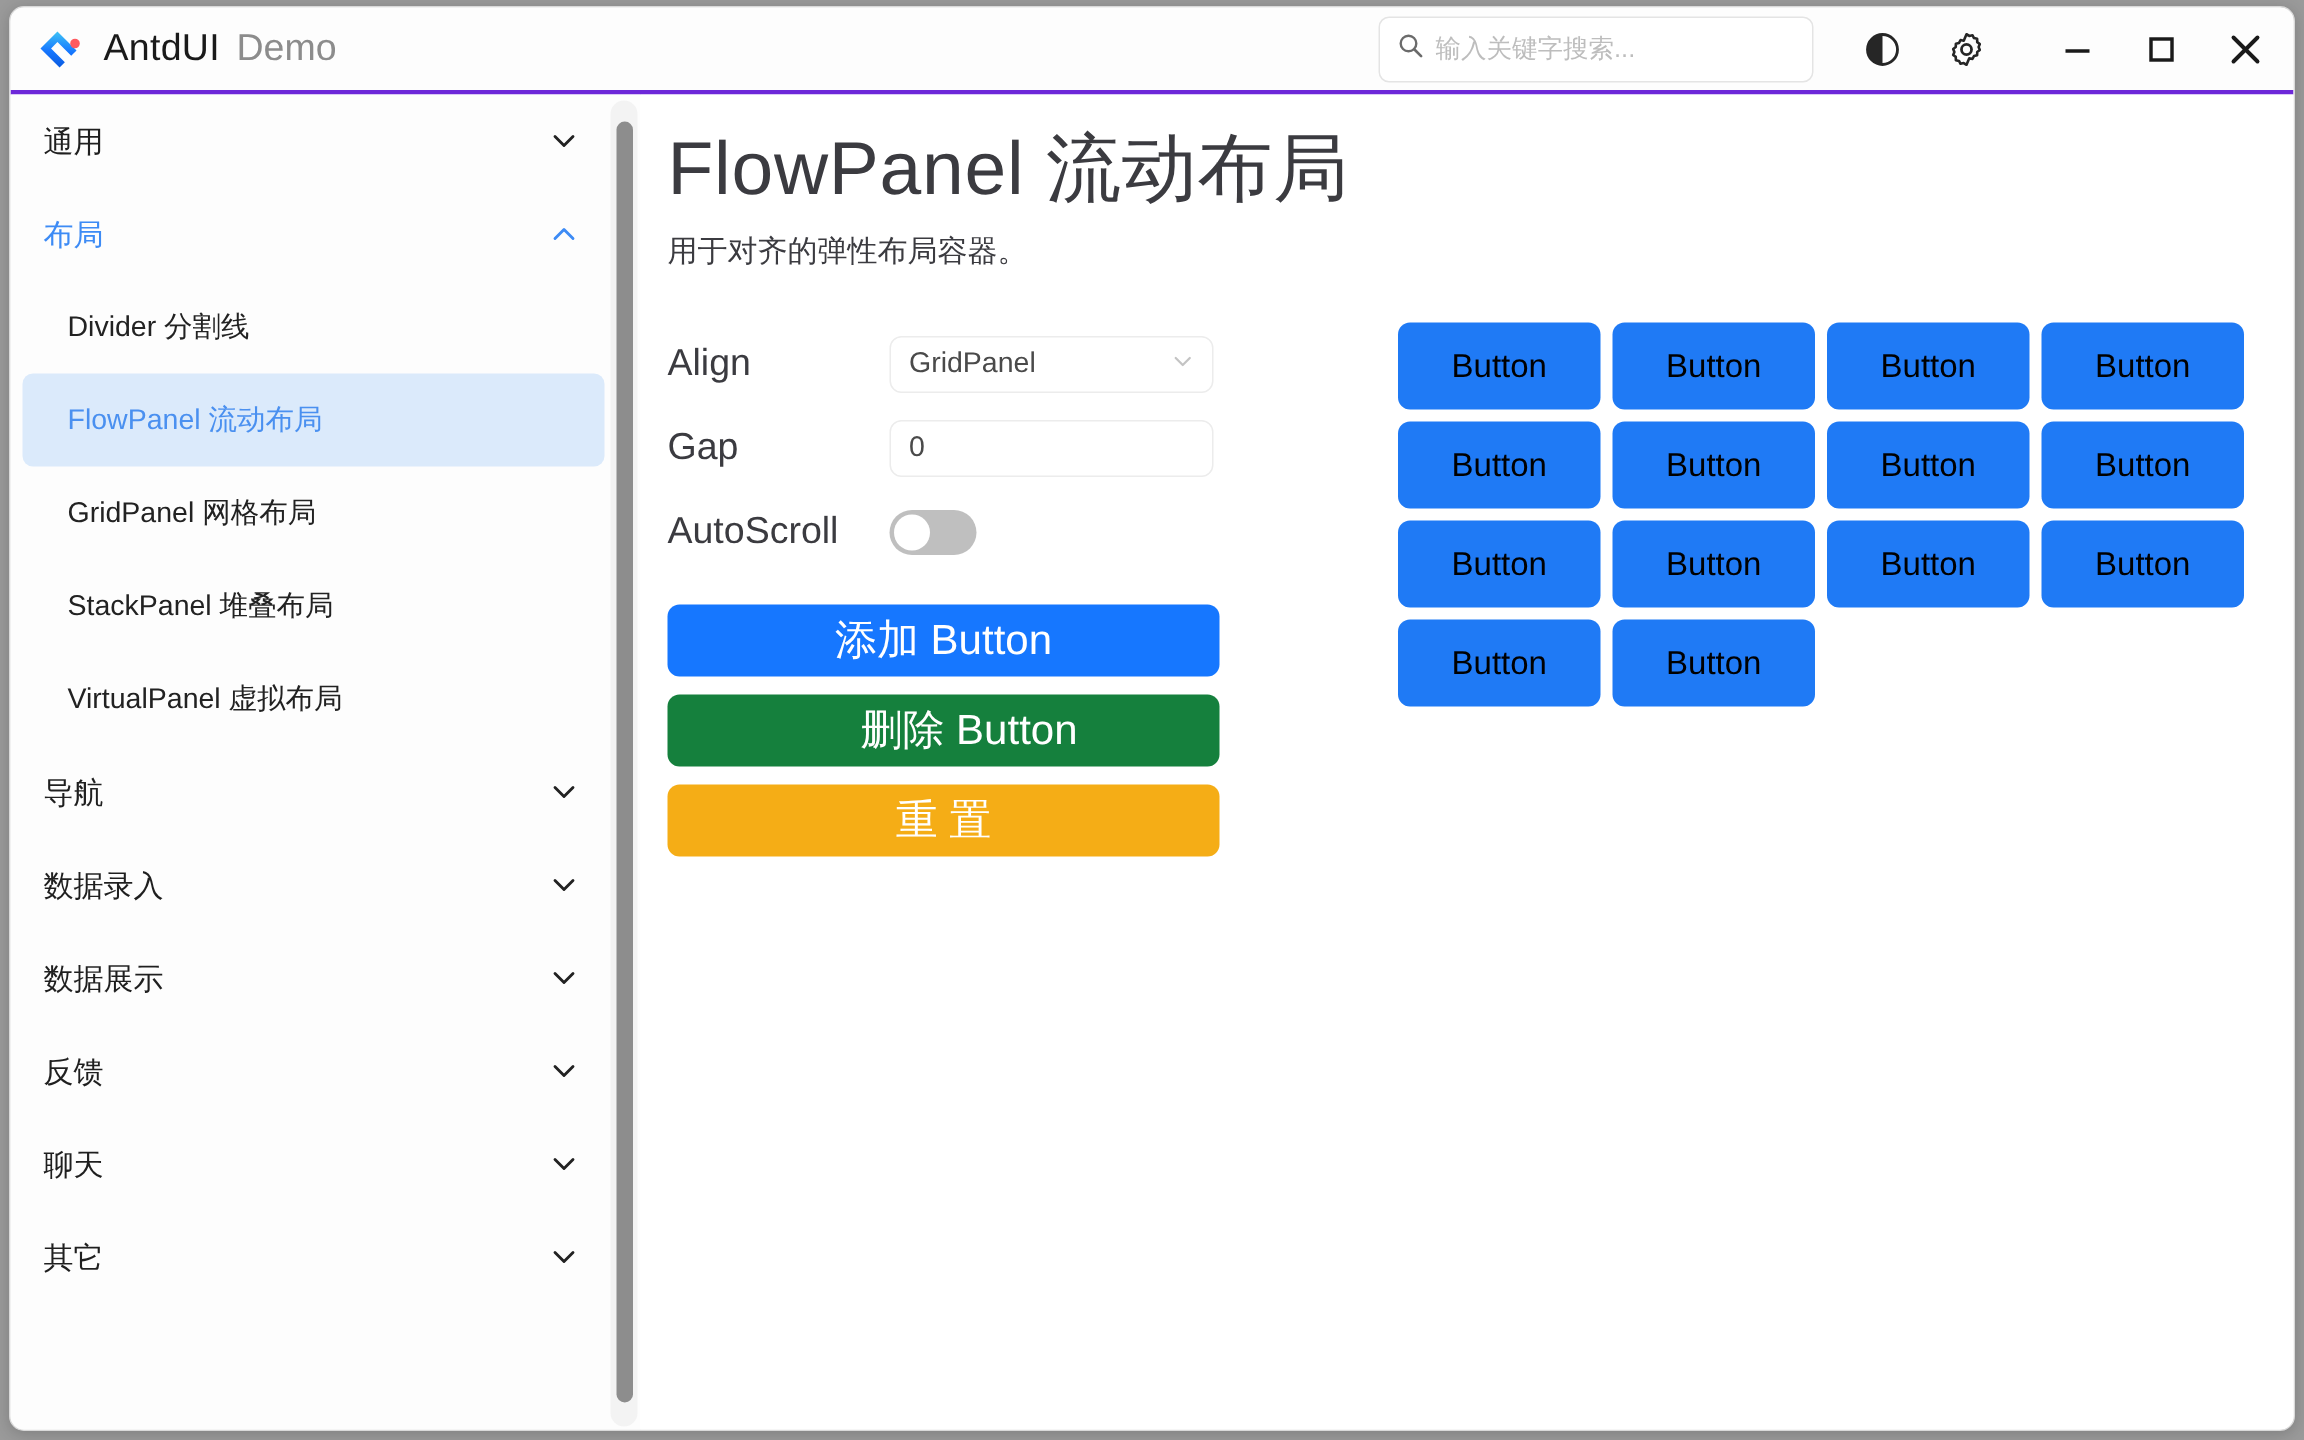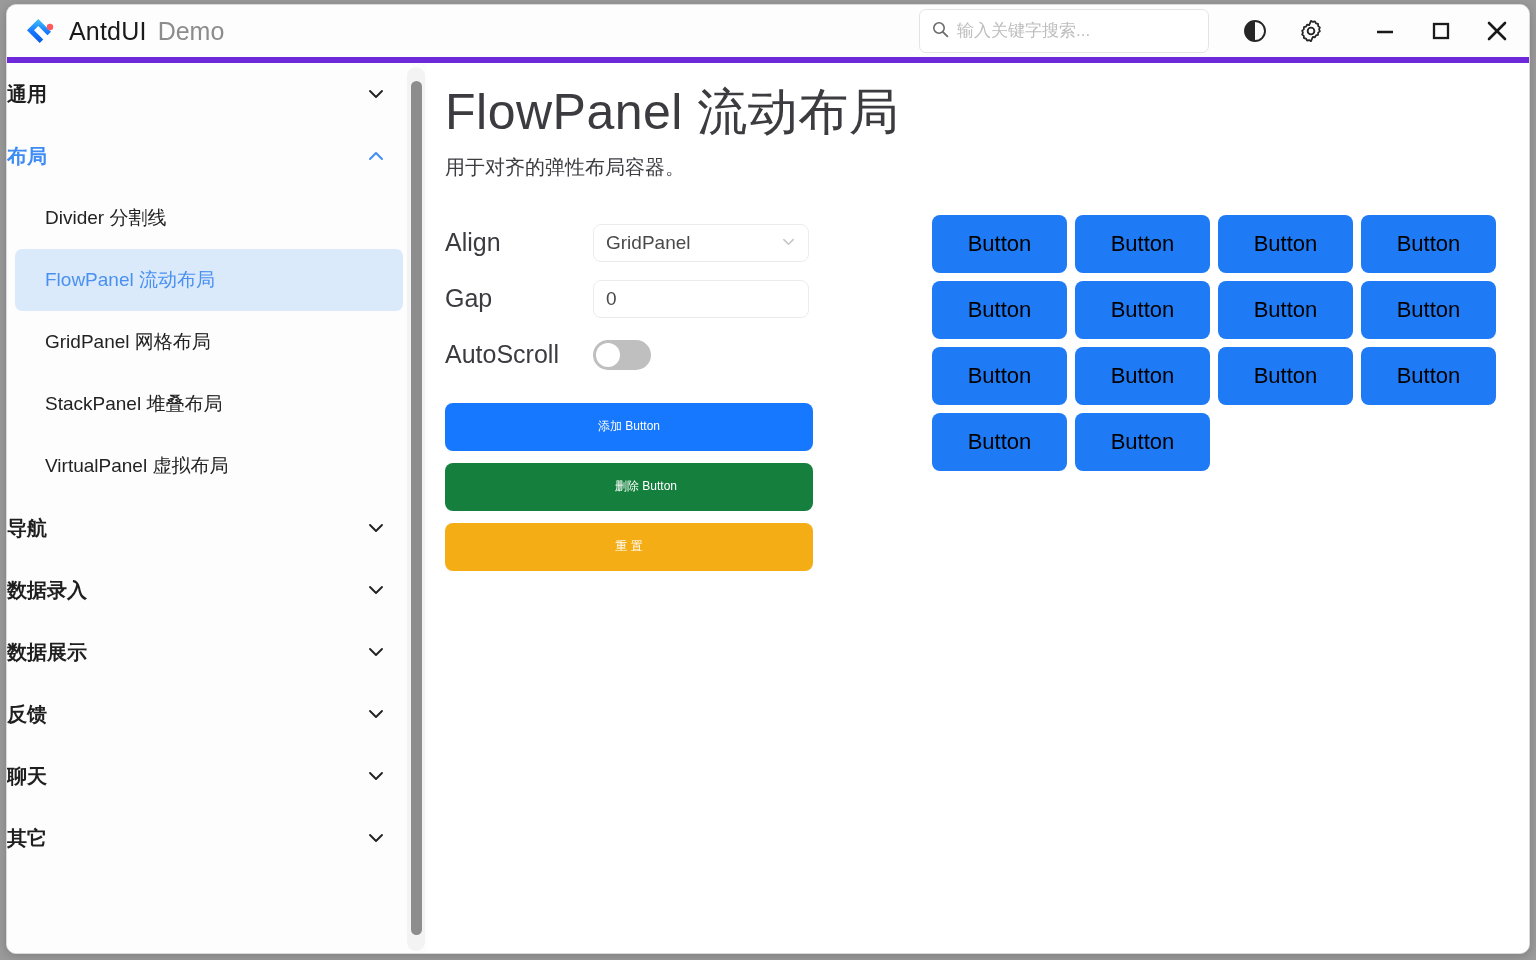--- a/index.html
+++ b/index.html
@@ -18,21 +18,21 @@
     border: 1px solid #d9d9d9;
     overflow: hidden;
     box-shadow: 0 2px 10px rgba(0,0,0,0.18);
   }
 
   
   #titlebar {
     position: absolute; left: 0; top: 0;
     width: 100%; height: 58px;
     background: #fdfdfd;
-    border-bottom: 6px solid #6d28d9;
+    border-bottom: 3px solid #6d28d9;
     display: flex; align-items: center;
   }
   #logo { margin-left: 16px; width: 34px; height: 34px; position: relative; flex: none; }
   #app-title {
     margin-left: 12px;
     font-size: 25px;
     color: #1a1a1a;
     letter-spacing: .2px;
   }
   #app-sub {
@@ -73,25 +73,24 @@
   #sidebar {
     position: absolute; left: 0; top: 58px;
     width: 420px; height: 892px;
     background: #fdfdfd;
     overflow: hidden;
   }
   #side-list { position: absolute; left: 0; top: 0; width: 404px; }
   .grp {
     height: 62px;
     display: flex; align-items: center;
-    padding-right: 26px;
+    padding-left: 22px; padding-right: 26px;
     font-size: 20px;
     color: #1f1f1f;
     cursor: pointer;
-    font-weight: bold;
   }
   .grp.active { color: #3d8bf5; }
   .grp-label { flex: 1; }
   .chev { width: 18px; height: 18px; flex: none; }
   .sub {
     height: 62px;
     display: flex; align-items: center;
     margin: 0 8px;
     padding-left: 30px;
     font-size: 19px;
@@ -173,21 +172,21 @@
   .toggle .knob {
     position: absolute; left: 3px; top: 3px;
     width: 24px; height: 24px;
     border-radius: 50%;
     background: #fff;
   }
   .actbtn {
     width: 368px; height: 48px;
     border: none; border-radius: 8px;
     color: #fff;
-    font-size: 12px;
+    font-size: 28px;
     font-family: inherit;
     cursor: pointer;
     display: flex; align-items: center; justify-content: center;
     margin-top: 12px;
   }
   #btn-add { background: #1677ff; margin-top: 20px; }
   #btn-del { background: #15803d; padding-left: 34px; }
   #btn-reset { background: #f5ad16; }
 
   

